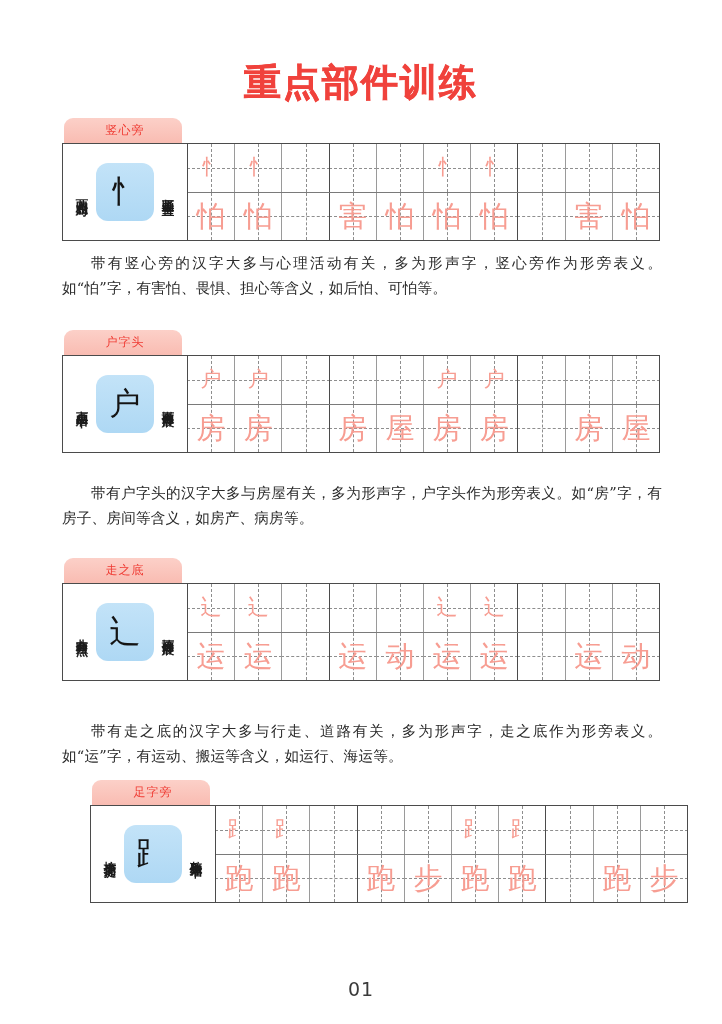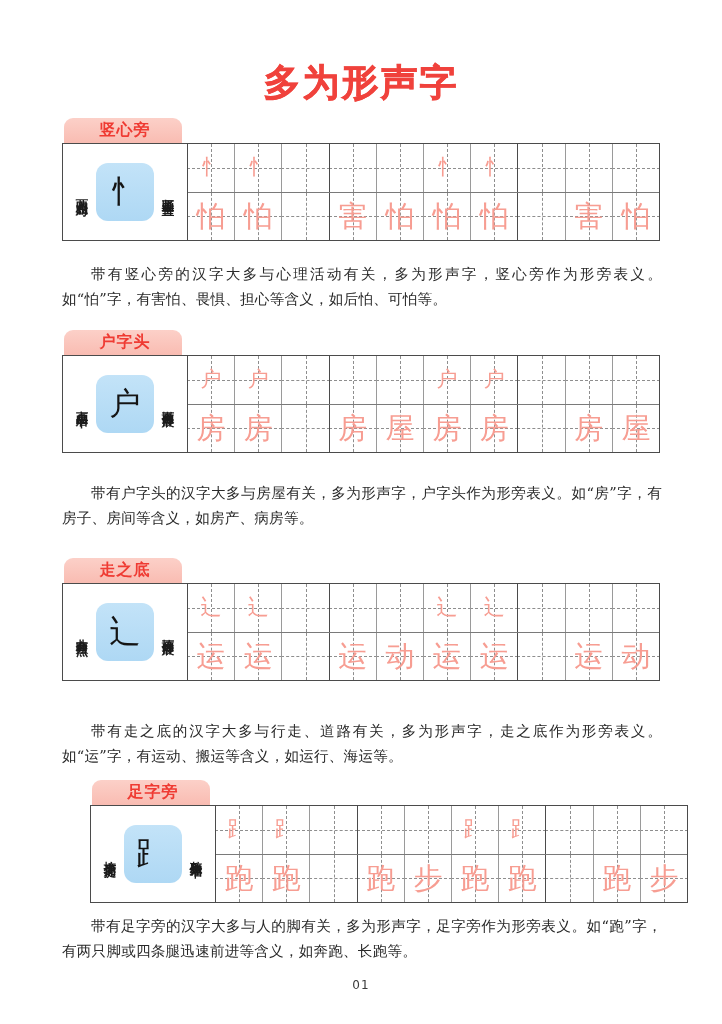--- a/index.html
+++ b/index.html
@@ -49,22 +49,22 @@
     position: relative;
     left: 2px;
     display: inline-block;
     min-width: 118px;
     padding: 2px 10px 3px 14px;
     box-sizing: border-box;
     background: #fbc6bd;
     background: linear-gradient(180deg, #fcd0c8 0%, #f9bcb2 100%);
     border-radius: 9px 9px 0 0;
     text-align: center;
-    font-size: 16px;
-    font-weight: bold;
+    font-size: 12px;
+    font-weight: normal;
     color: #ef3b33;
     letter-spacing: 1px;
     line-height: 20px;
   }
 
   .grid-wrap {
     position: relative;
     display: flex;
     border: 1px solid #4b4b4b;
     box-sizing: border-box;
@@ -182,32 +182,32 @@
     letter-spacing: 0.2px;
   }
 
   
   .pageno {
     position: absolute;
     left: 0;
     top: 978px;
     width: 722px;
     text-align: center;
-    font-size: 12px;
+    font-size: 19px;
     color: #3a3a3a;
     font-family: "DejaVu Sans", "Liberation Sans", sans-serif;
     letter-spacing: 1px;
   }
 </style>
 </head>
 <body>
 
 <div class="page">
 
-  <div class="title">多为形声字</div>
+  <div class="title">重点部件训练</div>
 
   <div class="section" style="top:118px;">
     <div class="badge">竖心旁</div>
     <div class="grid-wrap">
       <div class="panel">
         <div class="vtext">两点相对</div>
         <div class="glyph-box">忄</div>
         <div class="vtext">竖画垂直</div>
       </div>
       <div class="grid">
@@ -255,21 +255,21 @@
             <div class="cell">
               <span class="ch">害</span>
             </div>
             <div class="cell">
               <span class="ch">怕</span>
             </div>
           </div>
       </div>
     </div>
   </div>
-  <div class="para" style="top:261px;">带有竖心旁的汉字大多与心理活动有关，多为形声字，竖心旁作为形旁表义。如“怕”字，有害怕、畏惧、担心等含义，如后怕、可怕等。</div>
+  <div class="para" style="top:250px;">带有竖心旁的汉字大多与心理活动有关，多为形声字，竖心旁作为形旁表义。如“怕”字，有害怕、畏惧、担心等含义，如后怕、可怕等。</div>
 
   <div class="section" style="top:330px;">
     <div class="badge">户字头</div>
     <div class="grid-wrap">
       <div class="panel">
         <div class="vtext">点画居中</div>
         <div class="glyph-box">户</div>
         <div class="vtext">撇画舒展</div>
       </div>
       <div class="grid">
@@ -441,17 +441,16 @@
             <div class="cell">
               <span class="ch">跑</span>
             </div>
             <div class="cell">
               <span class="ch">步</span>
             </div>
           </div>
       </div>
     </div>
   </div>
-  <div class="para" style="top:913px;">带有足字旁的汉字大多与人的脚有关，多为形声字，足字旁作为形旁表义。如“跑”字，有两只脚或四条腿迅速前进等含义，如奔跑、长跑等。</div>
 
   <div class="pageno">01</div>
 
 </div>
 
 </body></html>

